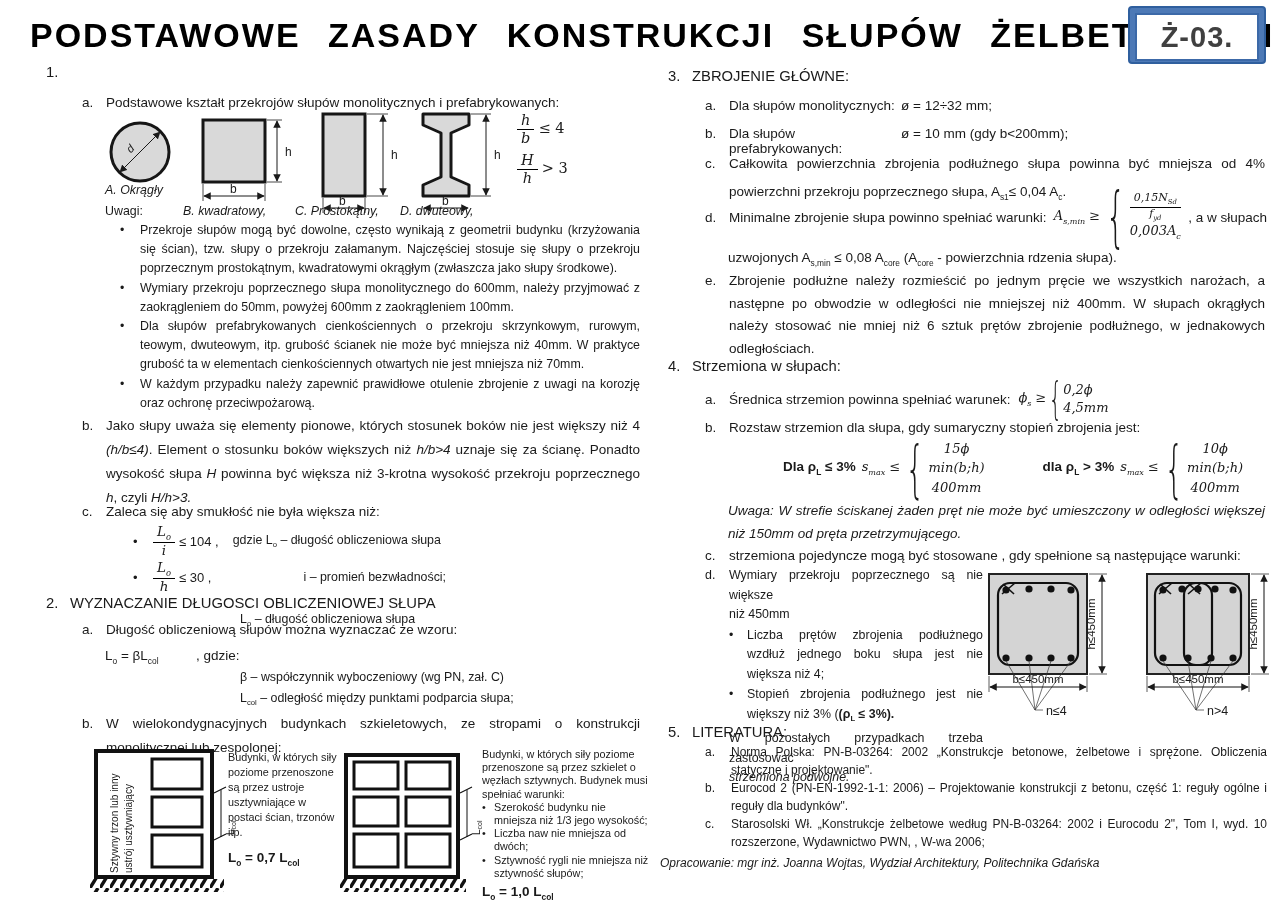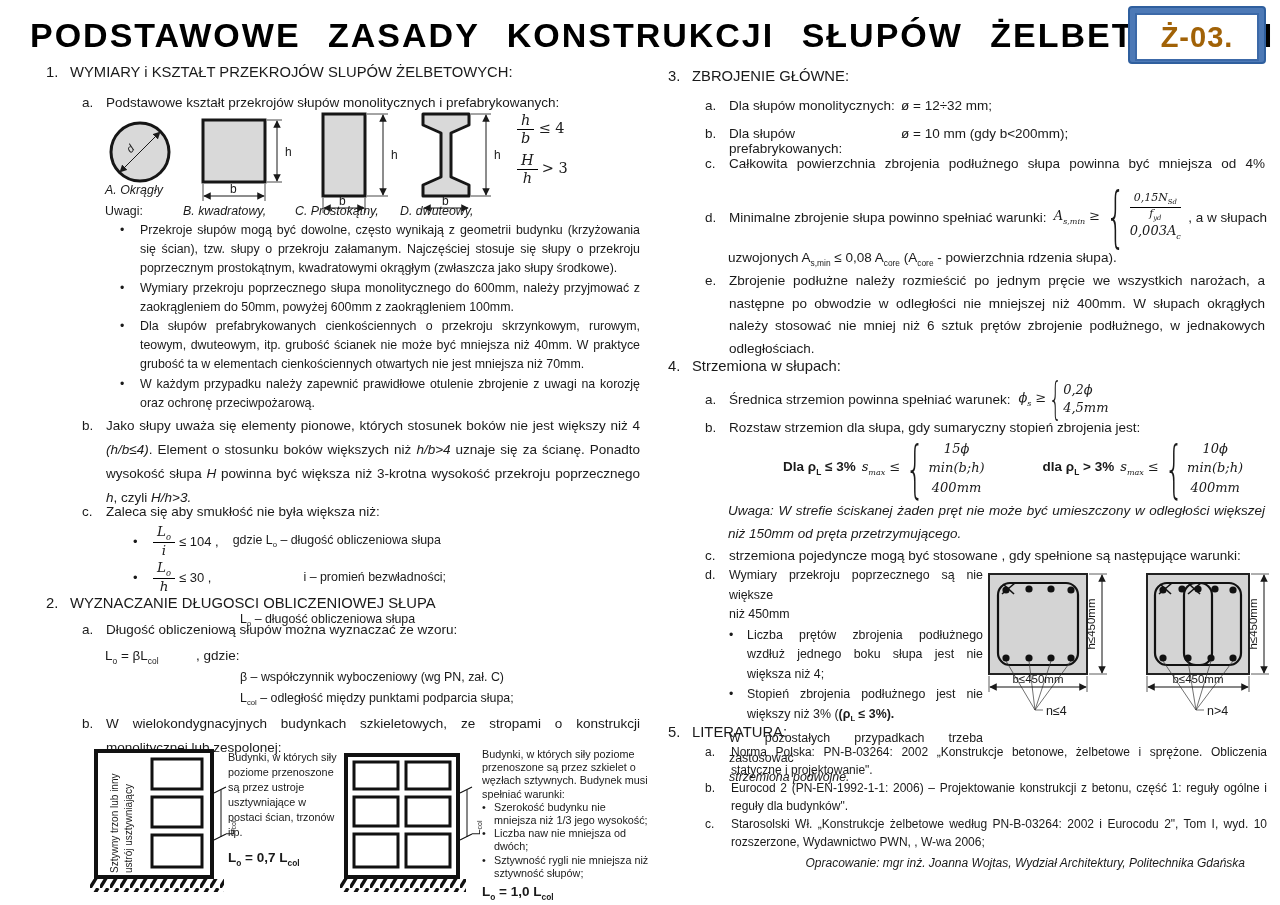--- a/index.html
+++ b/index.html
@@ -27,38 +27,37 @@
   .frac .fn{border-bottom:1.2px solid #000;padding:0 4px;line-height:1.15;}
   .frac .fd{padding:0 4px;line-height:1.15;}
   .bgroup{display:inline-flex;align-items:center;}
   .brace{font-family:"DejaVu Sans",sans-serif;font-weight:100;display:inline-block;
          transform:scale(.5,1.05);transform-origin:center;line-height:1;margin:0 -6px 0 -4px;}
   .rows{display:inline-flex;flex-direction:column;align-items:center;
         font-family:"DejaVu Serif",serif;font-style:italic;}
   .dot{flex:0 0 20px;}
   .badge-outer{background:#4d79b6;border:2px solid #2f5f9e;border-radius:4px;padding:5px;}
   .badge-inner{background:#fff;border:2px solid #3c69a8;height:100%;display:flex;align-items:center;justify-content:center;}
-  .badge-text{font-weight:bold;font-size:29px;color:#a16207;letter-spacing:1px;}
+  .badge-text{font-weight:bold;font-size:29px;color:#404040;letter-spacing:1px;}
   svg text{font-family:"Liberation Sans",sans-serif;fill:#1a1a1a;}
 </style>
 </head>
 <body>
 
 <div id="page">
 
   <div class="abs title" style="left:30px;top:16px;">PODSTAWOWE  ZASADY  KONSTRUKCJI  SŁUPÓW  ŻELBETOWYCH</div>
   <div class="abs badge-outer" style="left:1128px;top:6px;width:124px;height:44px;">
     <div class="badge-inner">
       <span class="badge-text">Ż-03.</span>
     </div>
   </div>
 
   <div class="abs row h1" style="left:46px;top:64px;width:600px;">
     <span class="num">1.</span>
-    <span>WYMIARY i  KSZTAŁT PRZEKROJÓW SLUPÓW ŻELBETOWYCH:</span>
   </div>
   <div class="abs row body13" style="left:82px;top:95px;width:560px;">
     <span class="num">a.</span>
     <span>Podstawowe kształt przekrojów słupów monolitycznych i prefabrykowanych:</span>
   </div>
 
   <svg class="abs" style="left:95px;top:108px;" width="412" height="106" viewBox="0 0 412 106">
     <defs>
       <marker id="ar" viewBox="0 0 10 10" refX="9" refY="5" markerWidth="7.5" markerHeight="7.5" orient="auto-start-reverse">
         <path d="M0,0L10,5L0,10z" fill="#1a1a1a"></path>
@@ -266,20 +265,21 @@
   </div>
   <div class="abs row body13" style="left:705px;top:126px;width:560px;">
     <span class="num">b.</span>
     <span style="width:172px;">Dla słupów prefabrykowanych:</span>
     <span>ø = 10 mm (gdy b&lt;200mm);</span>
   </div>
   <div class="abs row body13" style="left:705px;top:150px;width:560px;line-height:28px;">
     <span class="num">c.</span>
     <span style="flex:1;">
       <span class="jtf">Całkowita powierzchnia zbrojenia podłużnego słupa powinna być mniejsza od 4%</span>
+      <span><span>powierzchni przekroju poprzecznego słupa, A</span><span class="sub">s1</span><span>≤ 0,04 A</span><span class="sub">c</span><span>.</span></span>
     </span>
   </div>
   <div class="abs row body13" style="left:705px;top:186px;width:562px;align-items:center;">
     <span class="num">d.</span>
     <span style="flex:1;display:flex;align-items:center;justify-content:space-between;">
       <span>Minimalne zbrojenie słupa powinno spełniać warunki:</span>
       <span class="bgroup" style="font-size:13px;">
         <span><span class="ser">A</span><span class="sub ser">s,min</span><span class="ser"> ≥</span></span>
         <span class="brace" style="font-size:62px;">{</span>
         <span class="rows" style="line-height:1.2;">
@@ -452,15 +452,15 @@
     </div>
     <div class="row" style="margin-bottom:1px;">
       <span class="numl">b.</span>
       <span class="jt" style="flex:1;">Eurocod 2 (PN-EN-1992-1-1: 2006) – Projektowanie konstrukcji z betonu, część 1: reguły ogólne i reguły dla budynków".</span>
     </div>
     <div class="row">
       <span class="numl">c.</span>
       <span class="jt" style="flex:1;">Starosolski Wł. „Konstrukcje żelbetowe  według PN-B-03264: 2002 i Eurocodu 2", Tom I, wyd. 10 rozszerzone, Wydawnictwo PWN, , W-wa 2006;</span>
     </div>
   </div>
-  <div class="abs lit i" style="left:660px;top:856px;width:585px;text-align:right;">Opracowanie: mgr inż. Joanna Wojtas, Wydział Architektury, Politechnika Gdańska</div>
+  <div class="abs lit i" style="left:660px;top:856px;width:585px;text-align:left;">Opracowanie: mgr inż. Joanna Wojtas, Wydział Architektury, Politechnika Gdańska</div>
 
 </div>
 
 </body></html>

